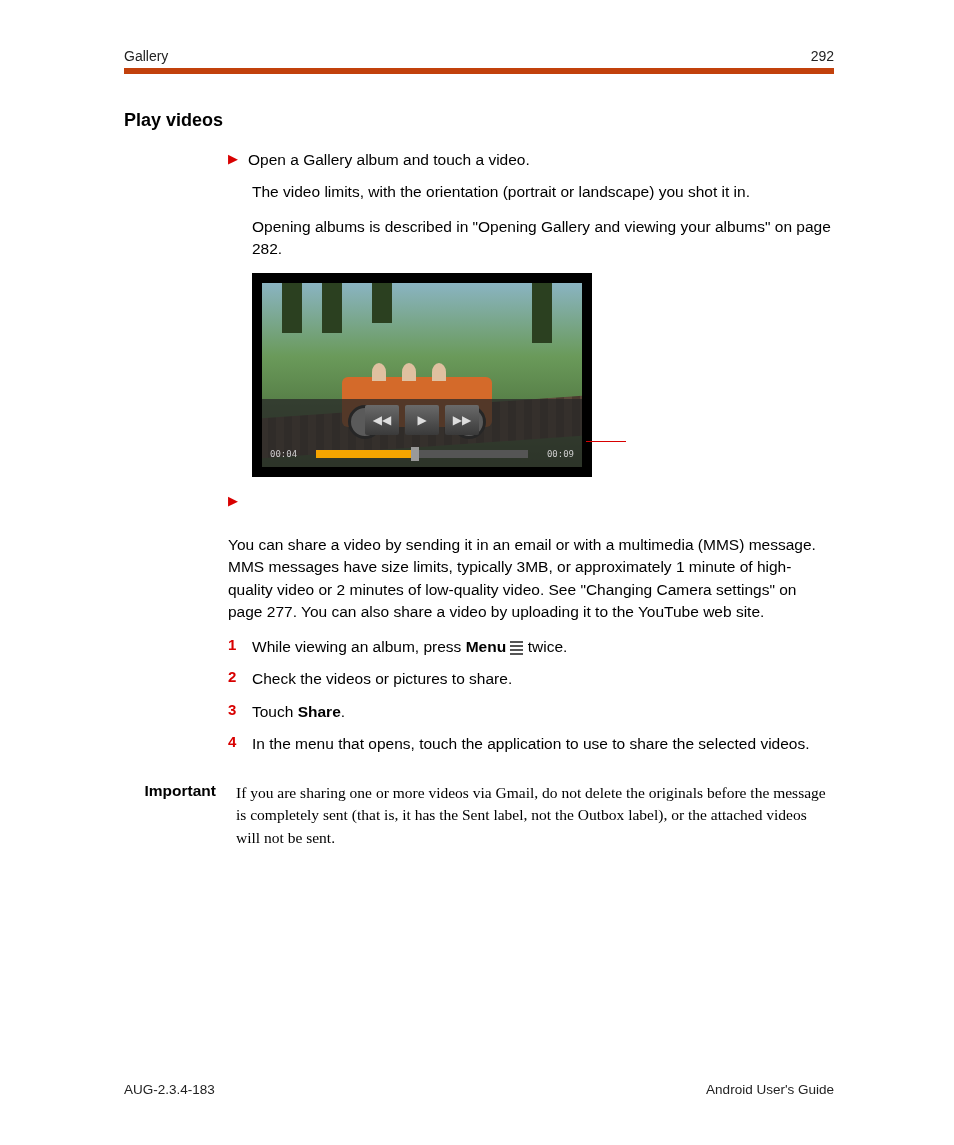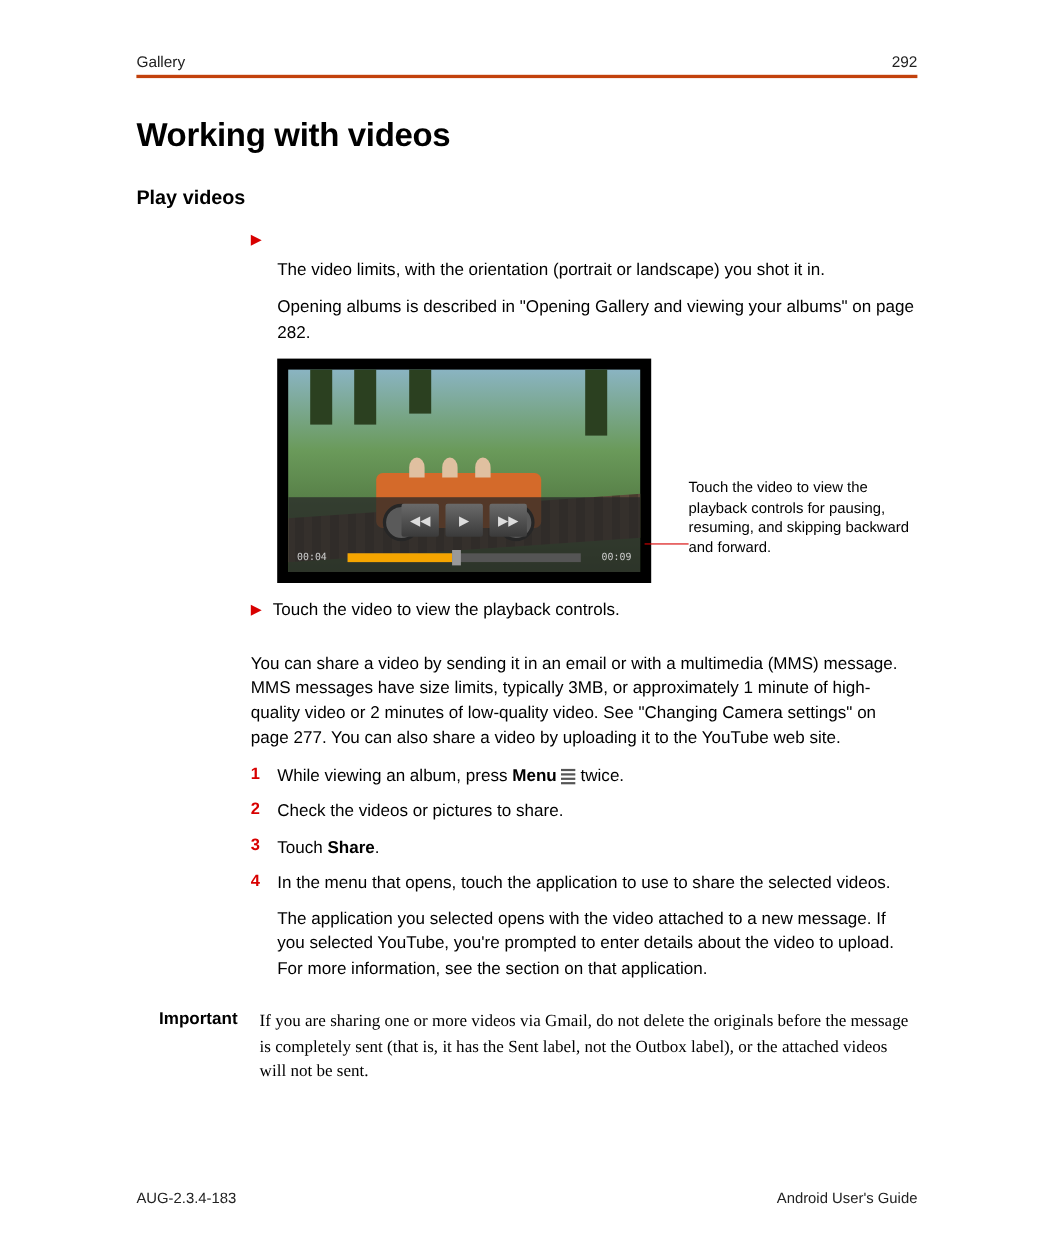--- a/index.html
+++ b/index.html
@@ -14,21 +14,21 @@
     height: 1145px;
     position: relative;
     box-sizing: border-box;
     padding: 48px 120px 0 124px;
   }
   .header-row {
     display: flex;
     justify-content: space-between;
     font-size: 14px;
     color: #222;
-    border-bottom: 3px solid #c2410c;
+    border-bottom: 6px solid #c2410c;
     padding-bottom: 4px;
     margin-bottom: 36px;
   }
   h1.title {
     font-size: 30px;
     font-weight: 700;
     letter-spacing: -0.3px;
     margin: 0 0 28px 0;
   }
   .intro {
@@ -149,28 +149,28 @@
 </head>
 <body>
 
 <div class="page">
 
   <div class="header-row">
     <span>Gallery</span>
     <span>292</span>
   </div>
 
-  <h1 class="title">Working with videos</h1>
 
 
   <h2 class="section">Play videos</h2>
 
   <div class="content-block">
     <div class="bullet-row">
       <span class="tri">▶</span>
+      <span class="txt">Open a Gallery album and touch a video.</span>
     </div>
     <p class="para">The video limits, with the orientation (portrait or landscape) you shot it in.</p>
     <p class="para">Opening albums is described in "Opening Gallery and viewing your albums" on page 282.</p>
 
     <div class="screenshot-wrap">
       <div class="screenshot">
         <div class="video-area">
           <div class="palm p1"></div>
             <div class="palm p2"></div>
             <div class="palm p3"></div>
@@ -194,26 +194,24 @@
               <div class="progress-bar">
                 <div class="progress-fill"></div>
                 <div class="progress-handle"></div>
               </div>
               <span>00:09</span>
             </div>
           </div>
         </div>
       </div>
       <div class="callout-line"></div>
-      <div class="callout-text">Touch the video to view the playback controls for pausing, resuming, and skipping backward and forward.</div>
     </div>
 
     <div class="bullet-row">
       <span class="tri">▶</span>
-      <span class="txt">Touch the video to view the playback controls.</span>
     </div>
   </div>
 
 
   <div class="content-block">
     <p class="para-noindent">You can share a video by sending it in an email or with a multimedia (MMS) message. MMS messages have size limits, typically 3MB, or approximately 1 minute of high-quality video or 2 minutes of low-quality video. See "Changing Camera settings" on page 277. You can also share a video by uploading it to the YouTube web site.</p>
 
     <div class="num-list">
       <div class="num-row">
         <span class="num">1</span>
@@ -231,21 +229,20 @@
         <span class="num-txt">
           <span>Touch </span><b>Share</b><span>.</span>
         </span>
       </div>
       <div class="num-row">
         <span class="num">4</span>
         <span class="num-txt">In the menu that opens, touch the application to use to share the selected videos.</span>
       </div>
     </div>
 
-    <p class="para">The application you selected opens with the video attached to a new message. If you selected YouTube, you're prompted to enter details about the video to upload. For more information, see the section on that application.</p>
   </div>
 
   <div class="important-row">
     <span class="important-label">Important</span>
     <span class="important-txt">If you are sharing one or more videos via Gmail, do not delete the originals before the message is completely sent (that is, it has the Sent label, not the Outbox label), or the attached videos will not be sent.</span>
   </div>
 
   <div class="footer-row">
     <span>AUG-2.3.4-183</span>
     <span>Android User's Guide</span>

